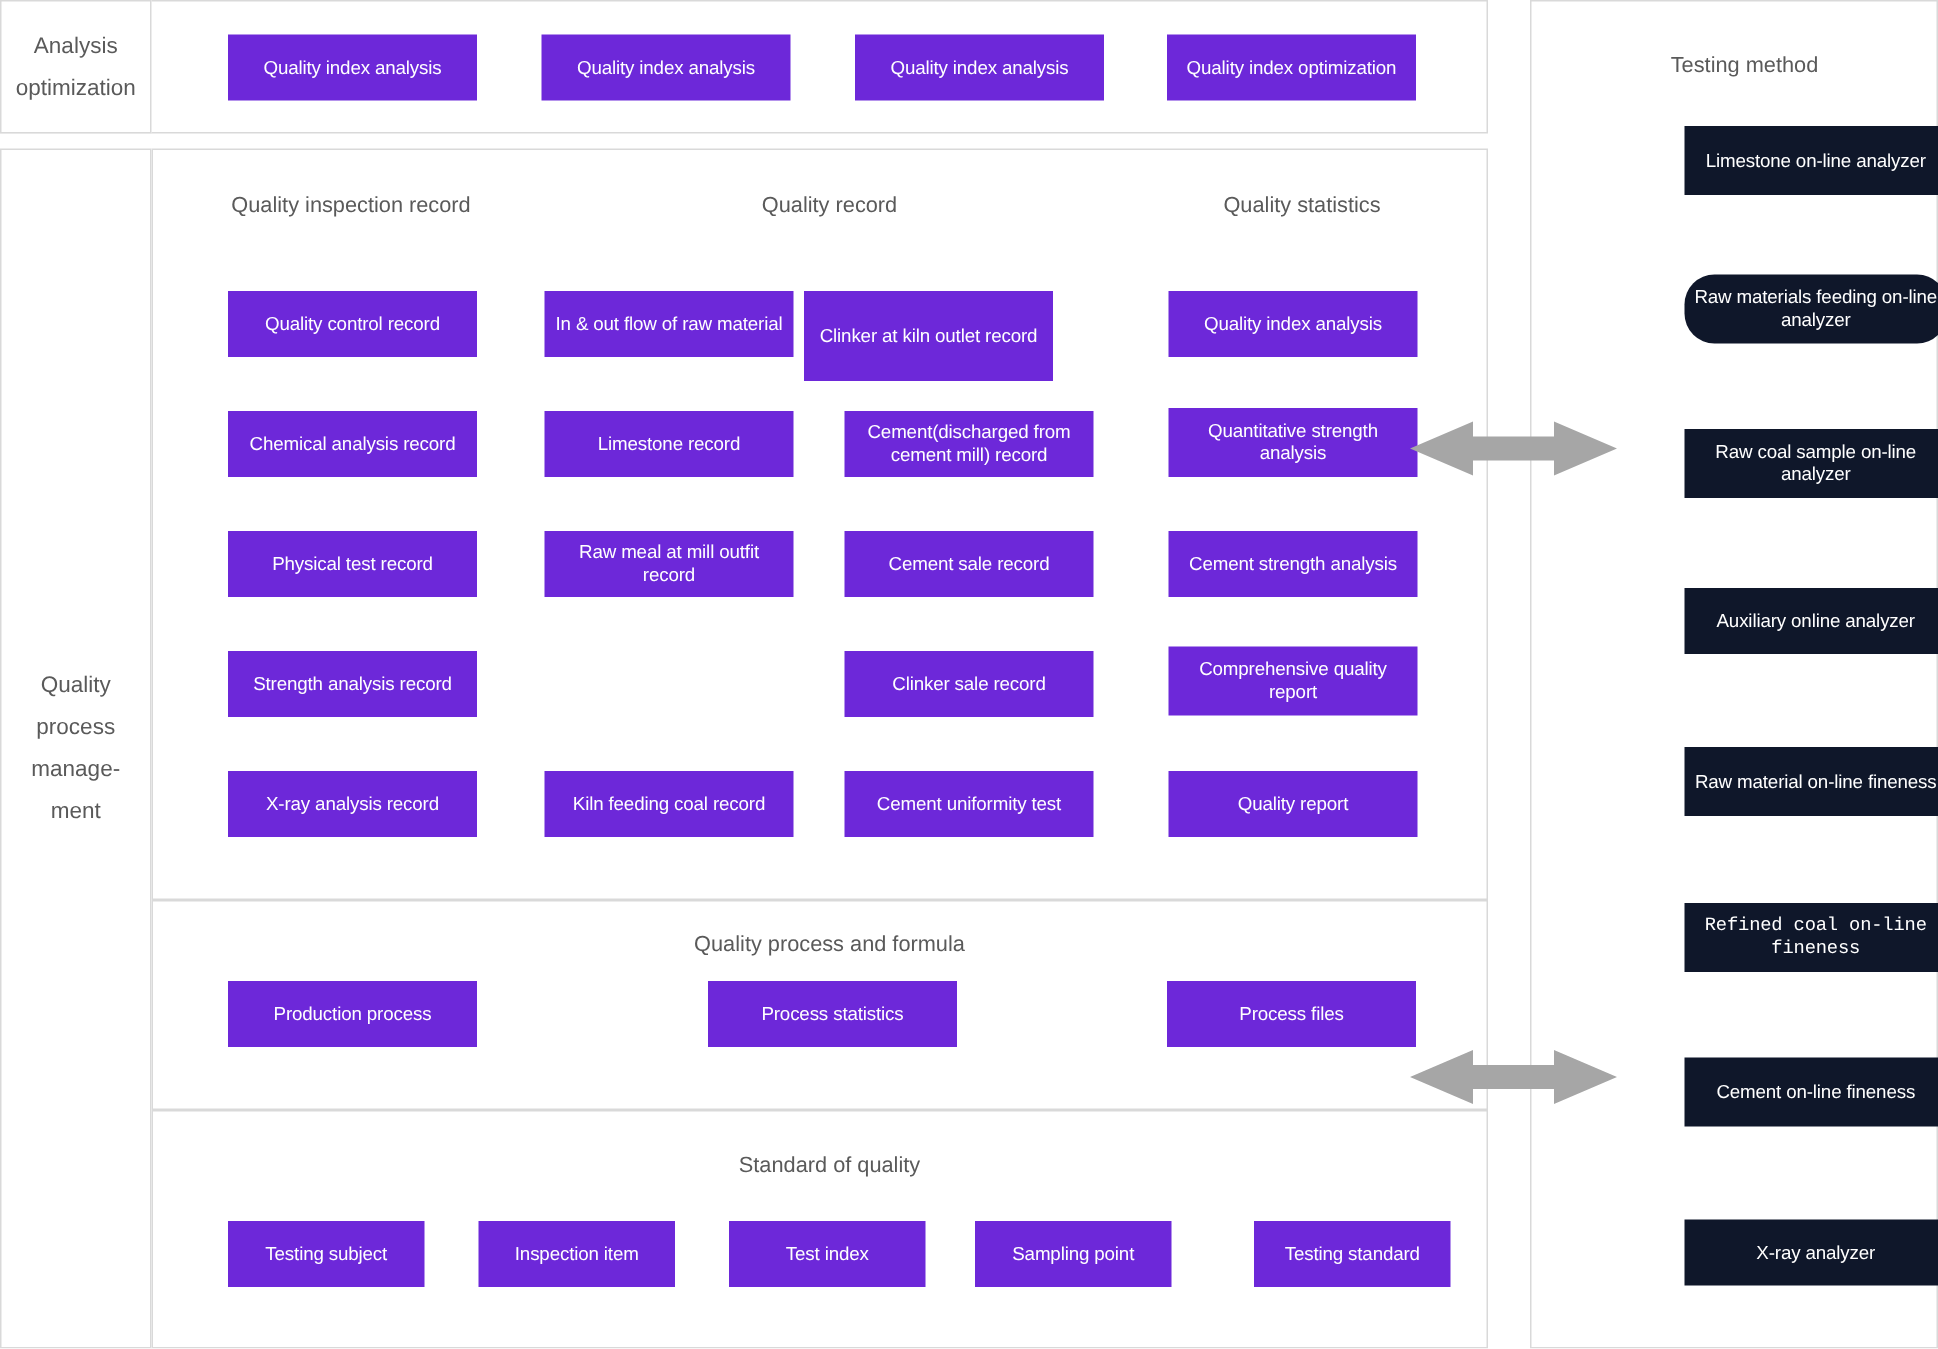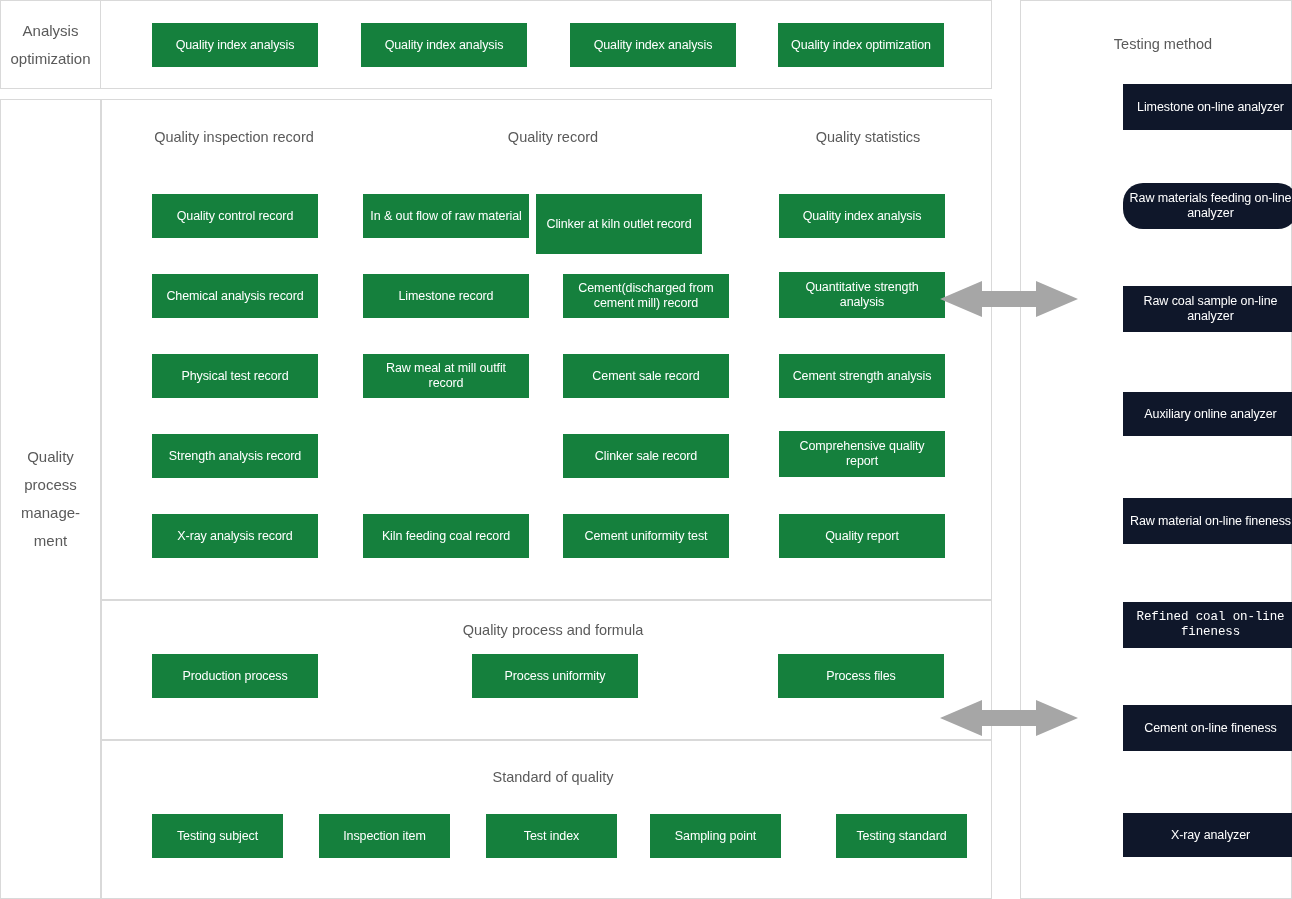--- a/index.html
+++ b/index.html
@@ -62,21 +62,21 @@
     display: flex;
     align-items: center;
     justify-content: center;
     text-align: center;
     color: #ffffff;
     font-size: 12.5px;
     line-height: 15px;
     padding: 2px 4px;
     letter-spacing: -0.1px;
   }
-  .box.orange { background: #15803d; }
+  .box.orange { background: #6d28d9; }
   .box.gray   { background: #0f172a; margin-left: 48px; }
 
   
   .arrow {
     position: absolute;
   }
   .arrow svg { display: block; }
 </style>
 </head>
 <body>
@@ -126,21 +126,21 @@
   <div class="box orange" style="left:779px; top:194px; width:166px; height:44px;">Quality index analysis</div>
   <div class="box orange" style="left:779px; top:272px; width:166px; height:46px;">Quantitative strength analysis</div>
   <div class="box orange" style="left:779px; top:354px; width:166px; height:44px;">Cement strength analysis</div>
   <div class="box orange" style="left:779px; top:431px; width:166px; height:46px;">Comprehensive quality report</div>
   <div class="box orange" style="left:779px; top:514px; width:166px; height:44px;">Quality report</div>
 
   <div class="panel" style="left:101px; top:600px; width:891px; height:140px;"></div>
   <div class="caption" style="left:553px; top:622px;">Quality process and formula</div>
 
   <div class="box orange" style="left:152px; top:654px; width:166px; height:44px;">Production process</div>
-  <div class="box orange" style="left:472px; top:654px; width:166px; height:44px;">Process uniformity</div>
+  <div class="box orange" style="left:472px; top:654px; width:166px; height:44px;">Process statistics</div>
   <div class="box orange" style="left:778px; top:654px; width:166px; height:44px;">Process files</div>
 
   <div class="panel" style="left:101px; top:740px; width:891px; height:159px;"></div>
   <div class="caption" style="left:553px; top:769px;">Standard of quality</div>
 
   <div class="box orange" style="left:152px; top:814px; width:131px; height:44px;">Testing subject</div>
   <div class="box orange" style="left:319px; top:814px; width:131px; height:44px;">Inspection item</div>
   <div class="box orange" style="left:486px; top:814px; width:131px; height:44px;">Test index</div>
   <div class="box orange" style="left:650px; top:814px; width:131px; height:44px;">Sampling point</div>
   <div class="box orange" style="left:836px; top:814px; width:131px; height:44px;">Testing standard</div>

